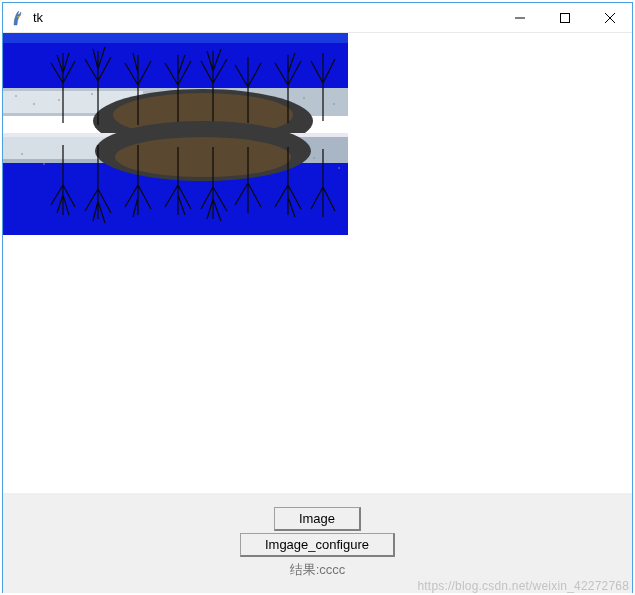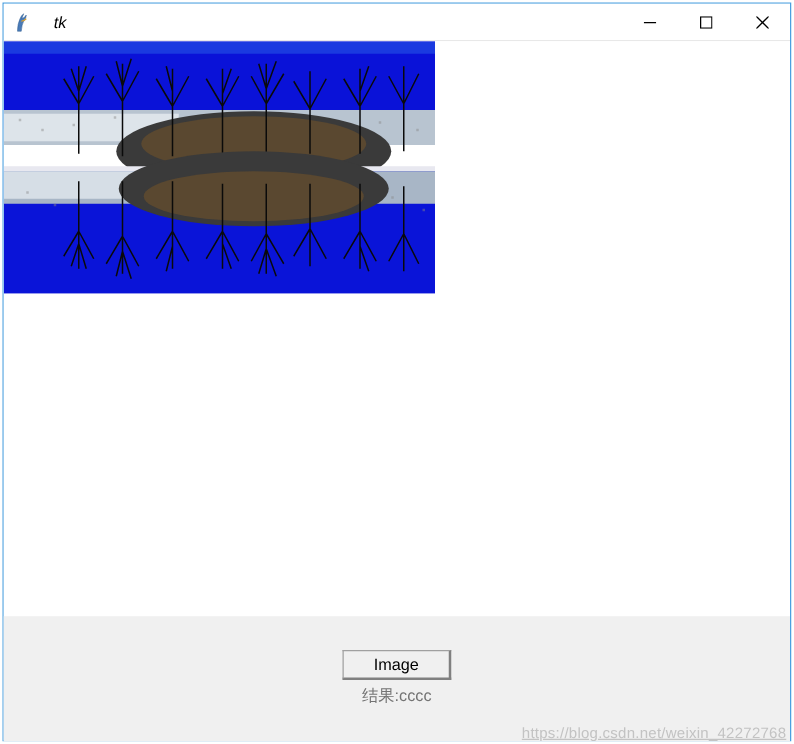--- a/index.html
+++ b/index.html
@@ -27,24 +27,23 @@
       align-items: center;
       border-bottom: 1px solid #e8e8e8;
       position: relative;
     }
     .titlebar .app-icon {
       width: 16px;
       height: 16px;
       margin-left: 8px;
     }
     .titlebar .title {
-      margin-left: 16px;
+      margin-left: 6px;
       font-size: 13px;
       color: #000;
-      font-style: italic;
     }
     .window-controls {
       position: absolute;
       right: 0;
       top: 0;
       height: 30px;
       display: flex;
     }
     .window-controls > div {
       width: 45px;
@@ -100,21 +99,20 @@
       margin-top: 2px;
     }
     .watermark {
       position: absolute;
       right: 6px;
       bottom: 2px;
       font-size: 12px;
       color: rgba(150,150,150,0.5);
       letter-spacing: 0.2px;
       pointer-events: none;
-      text-decoration: underline;
     }
   </style>
 </head>
 <body>
 
 <div class="window">
 
   <div class="titlebar">
     <span class="app-icon">
       <svg width="16" height="16" viewBox="0 0 16 16">
@@ -197,19 +195,20 @@
           <rect x="18" y="120" width="2" height="2"></rect>
             <rect x="40" y="130" width="2" height="2"></rect>
           <rect x="310" y="124" width="2" height="2"></rect>
             <rect x="335" y="134" width="2" height="2"></rect>
         </g>
       </svg>
     </div>
 
     <div class="bottom-panel">
       <button class="tk-button">Image</button>
+      <button class="tk-button">Imgage_configure</button>
       <div class="result-label">结果:cccc</div>
     </div>
   </div>
 
 </div>
 
 <div class="watermark">https://blog.csdn.net/weixin_42272768</div>
 
 </body></html>

